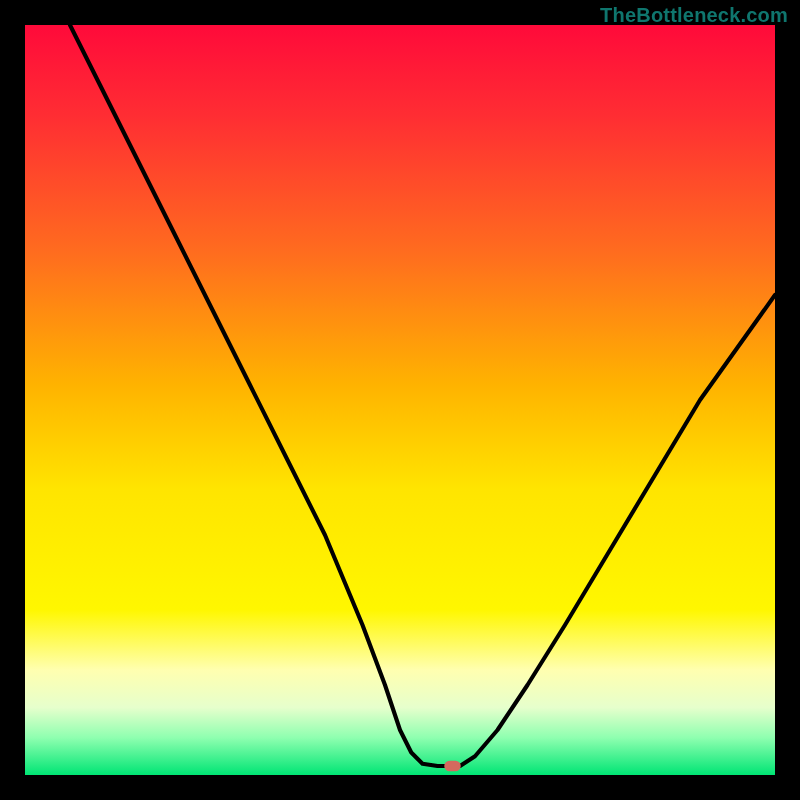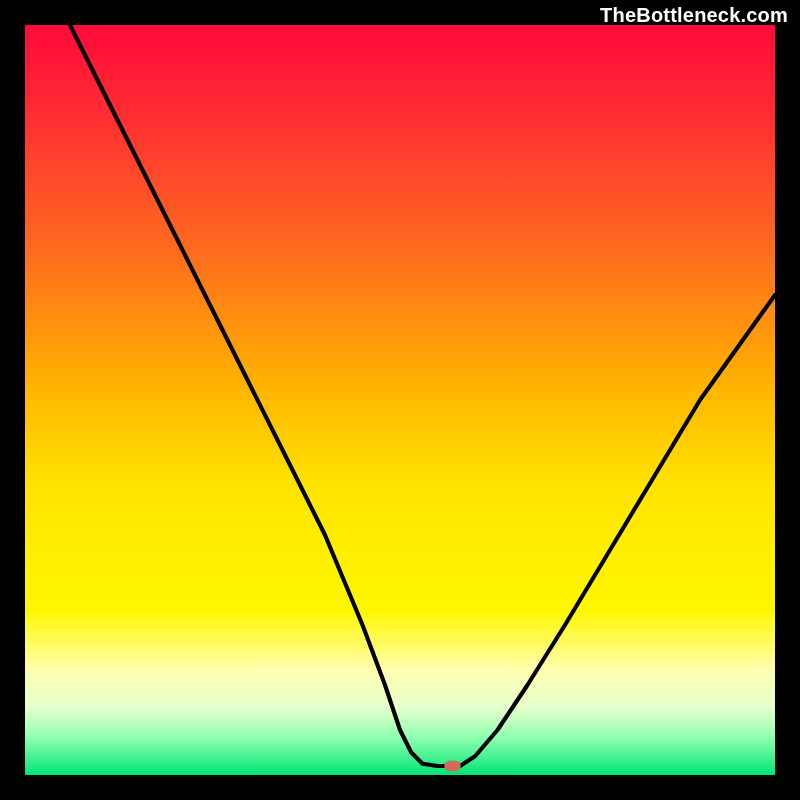--- a/index.html
+++ b/index.html
@@ -23,21 +23,21 @@
     width: 750px;
     height: 750px;
   }
   .watermark {
     position: absolute;
     top: 4px;
     right: 12px;
     font-family: Arial, Helvetica, sans-serif;
     font-size: 20px;
     font-weight: 600;
-    color: #ffffff;
+    color: #0f766e;
     letter-spacing: 0.2px;
     user-select: none;
   }
 </style>
 </head>
 <body>
 <div class="frame">
 
   <svg class="plot" viewBox="0 0 100 100" preserveAspectRatio="none">
     <defs>

